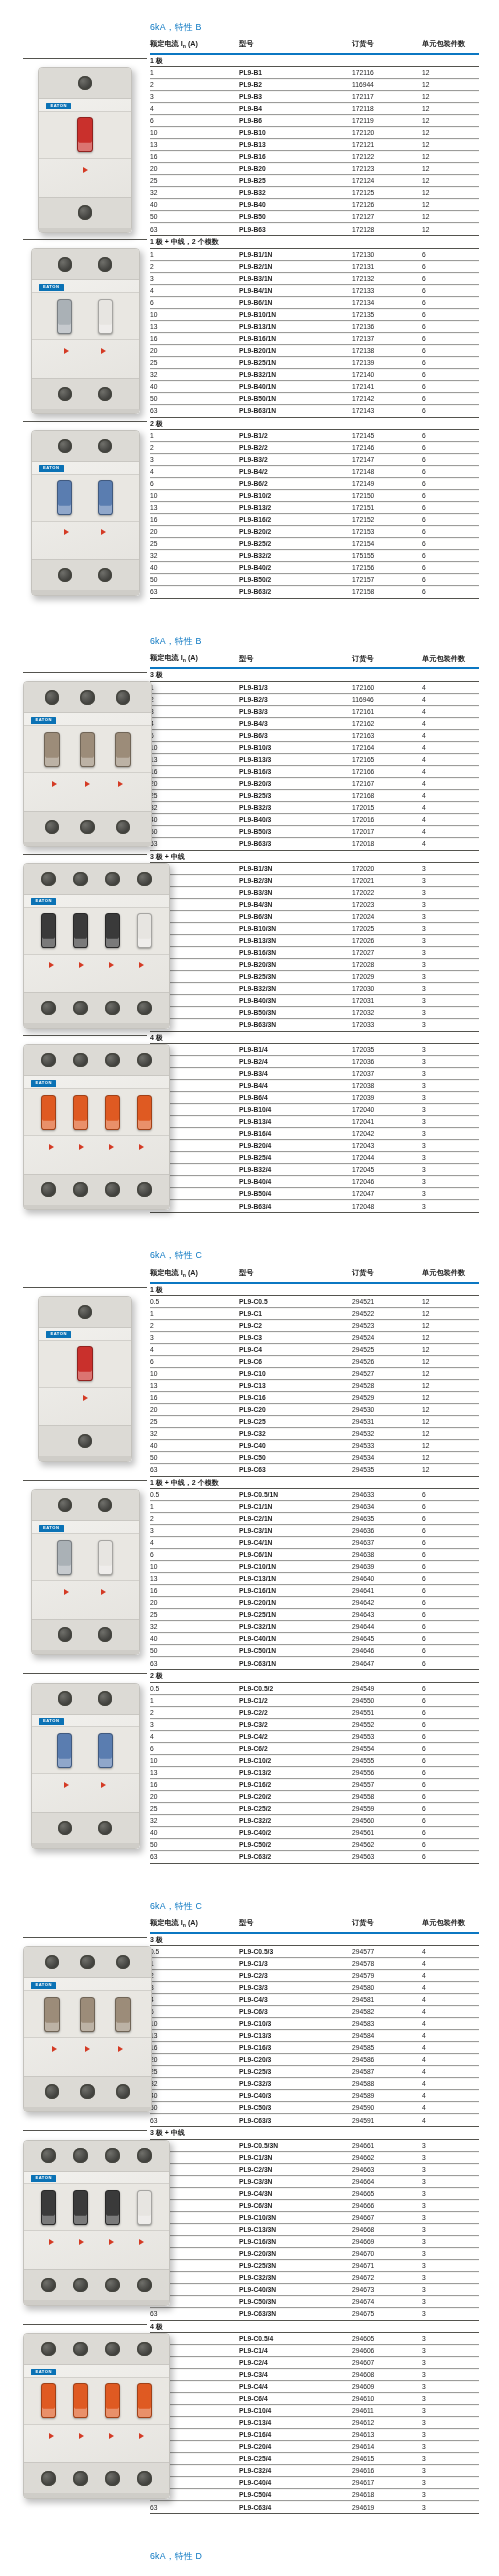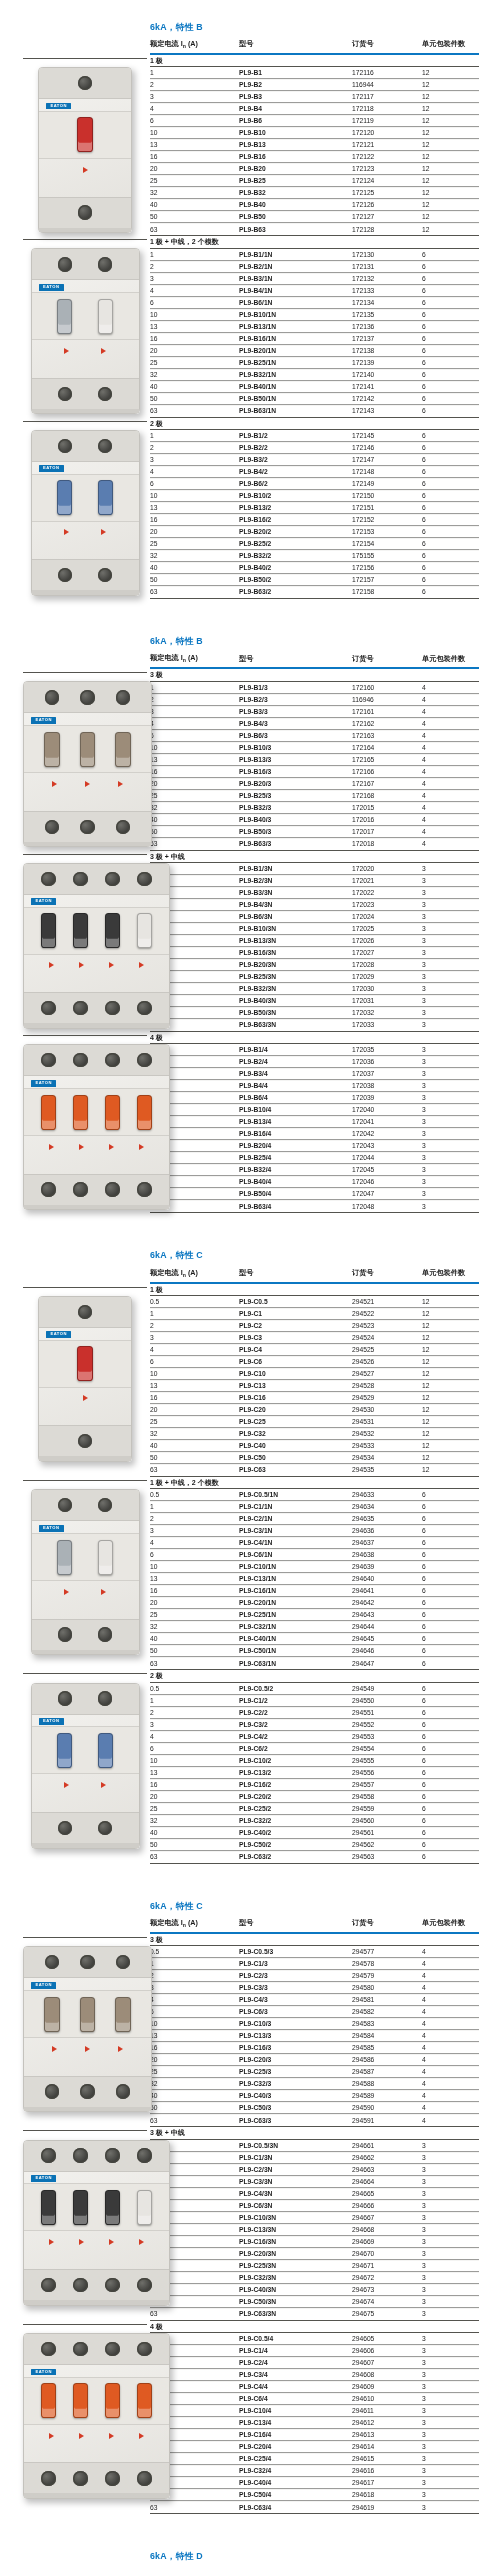--- a/index.html
+++ b/index.html
@@ -11,21 +11,21 @@
     -webkit-font-smoothing: antialiased;
   }
   #catalog { padding: 21.6px 0 31px 150px; width: 479px; }
 
   .section { width: 329px; position: relative; }
   .section + .section { margin-top: 37px; }
 
   .section-title {
     color: #0b77c2;
     font-size: 8.8px;
-    font-weight: bold;
+    font-weight: normal;
     letter-spacing: 0.2px;
     margin-bottom: 5.2px;
   }
 
   .thead {
     display: grid;
     grid-template-columns: 89px 113px 70px 57px;
     align-items: end;
     padding-bottom: 3.6px;
     border-bottom: 2.6px solid #0b77c2;

